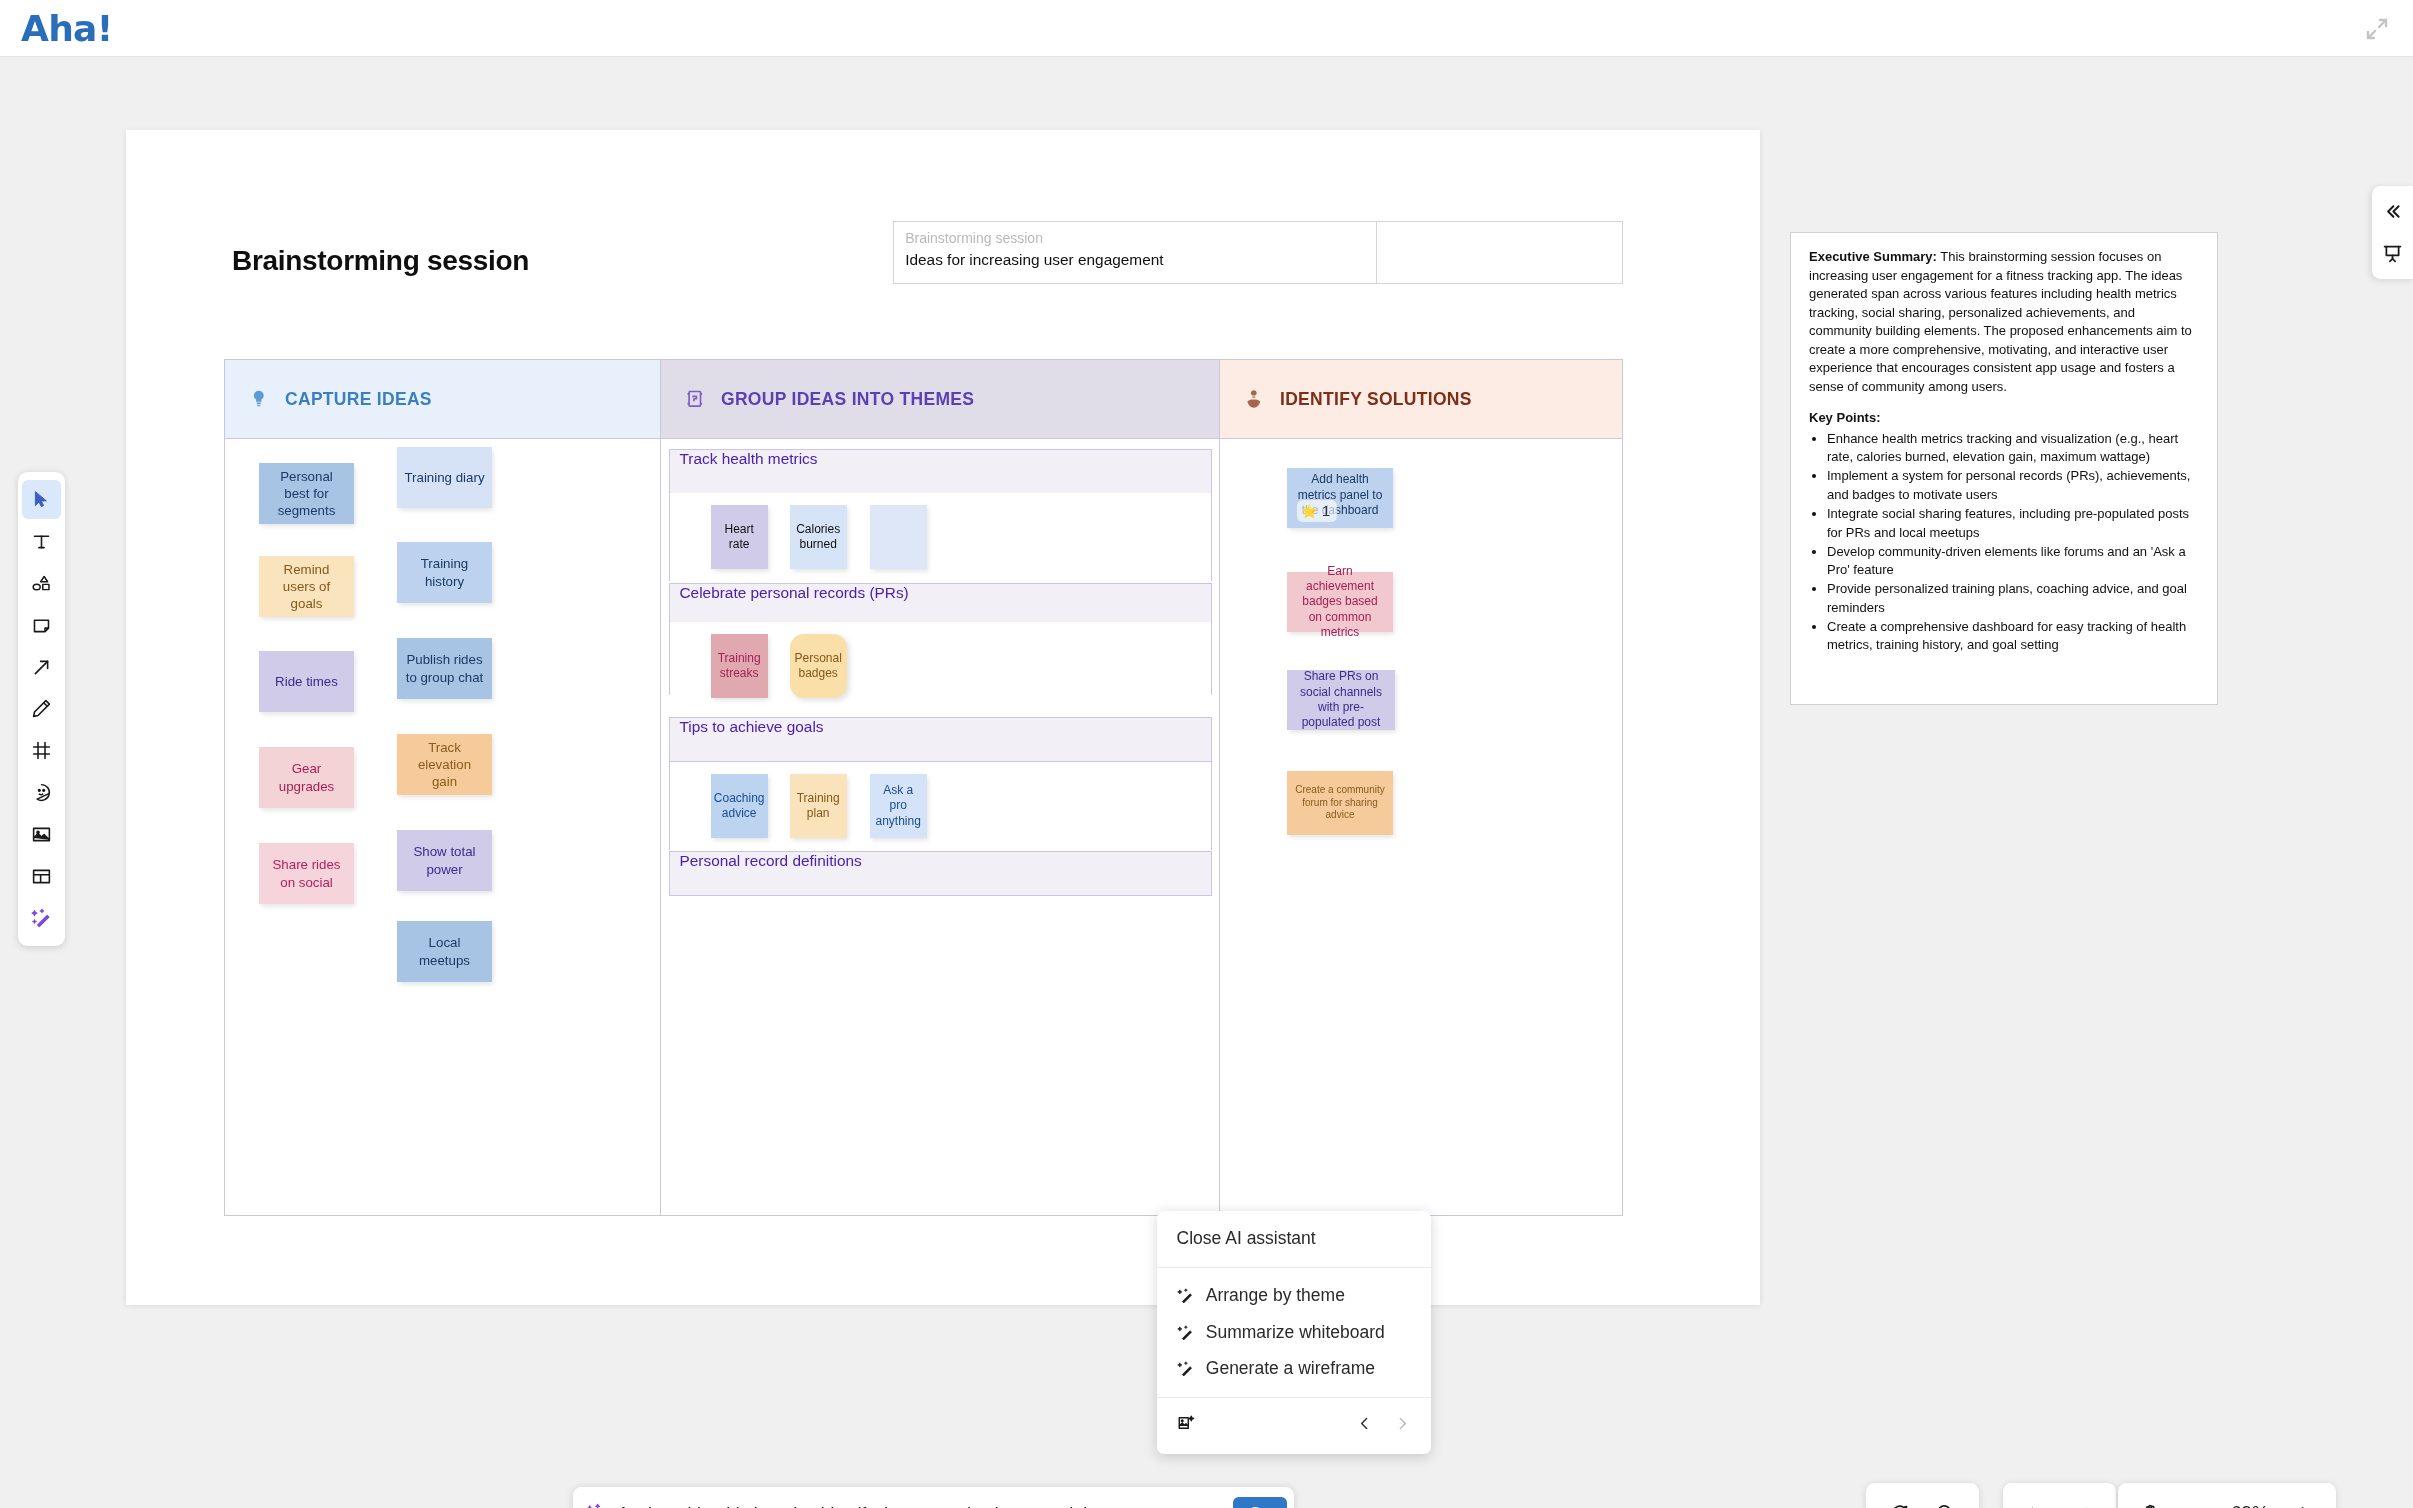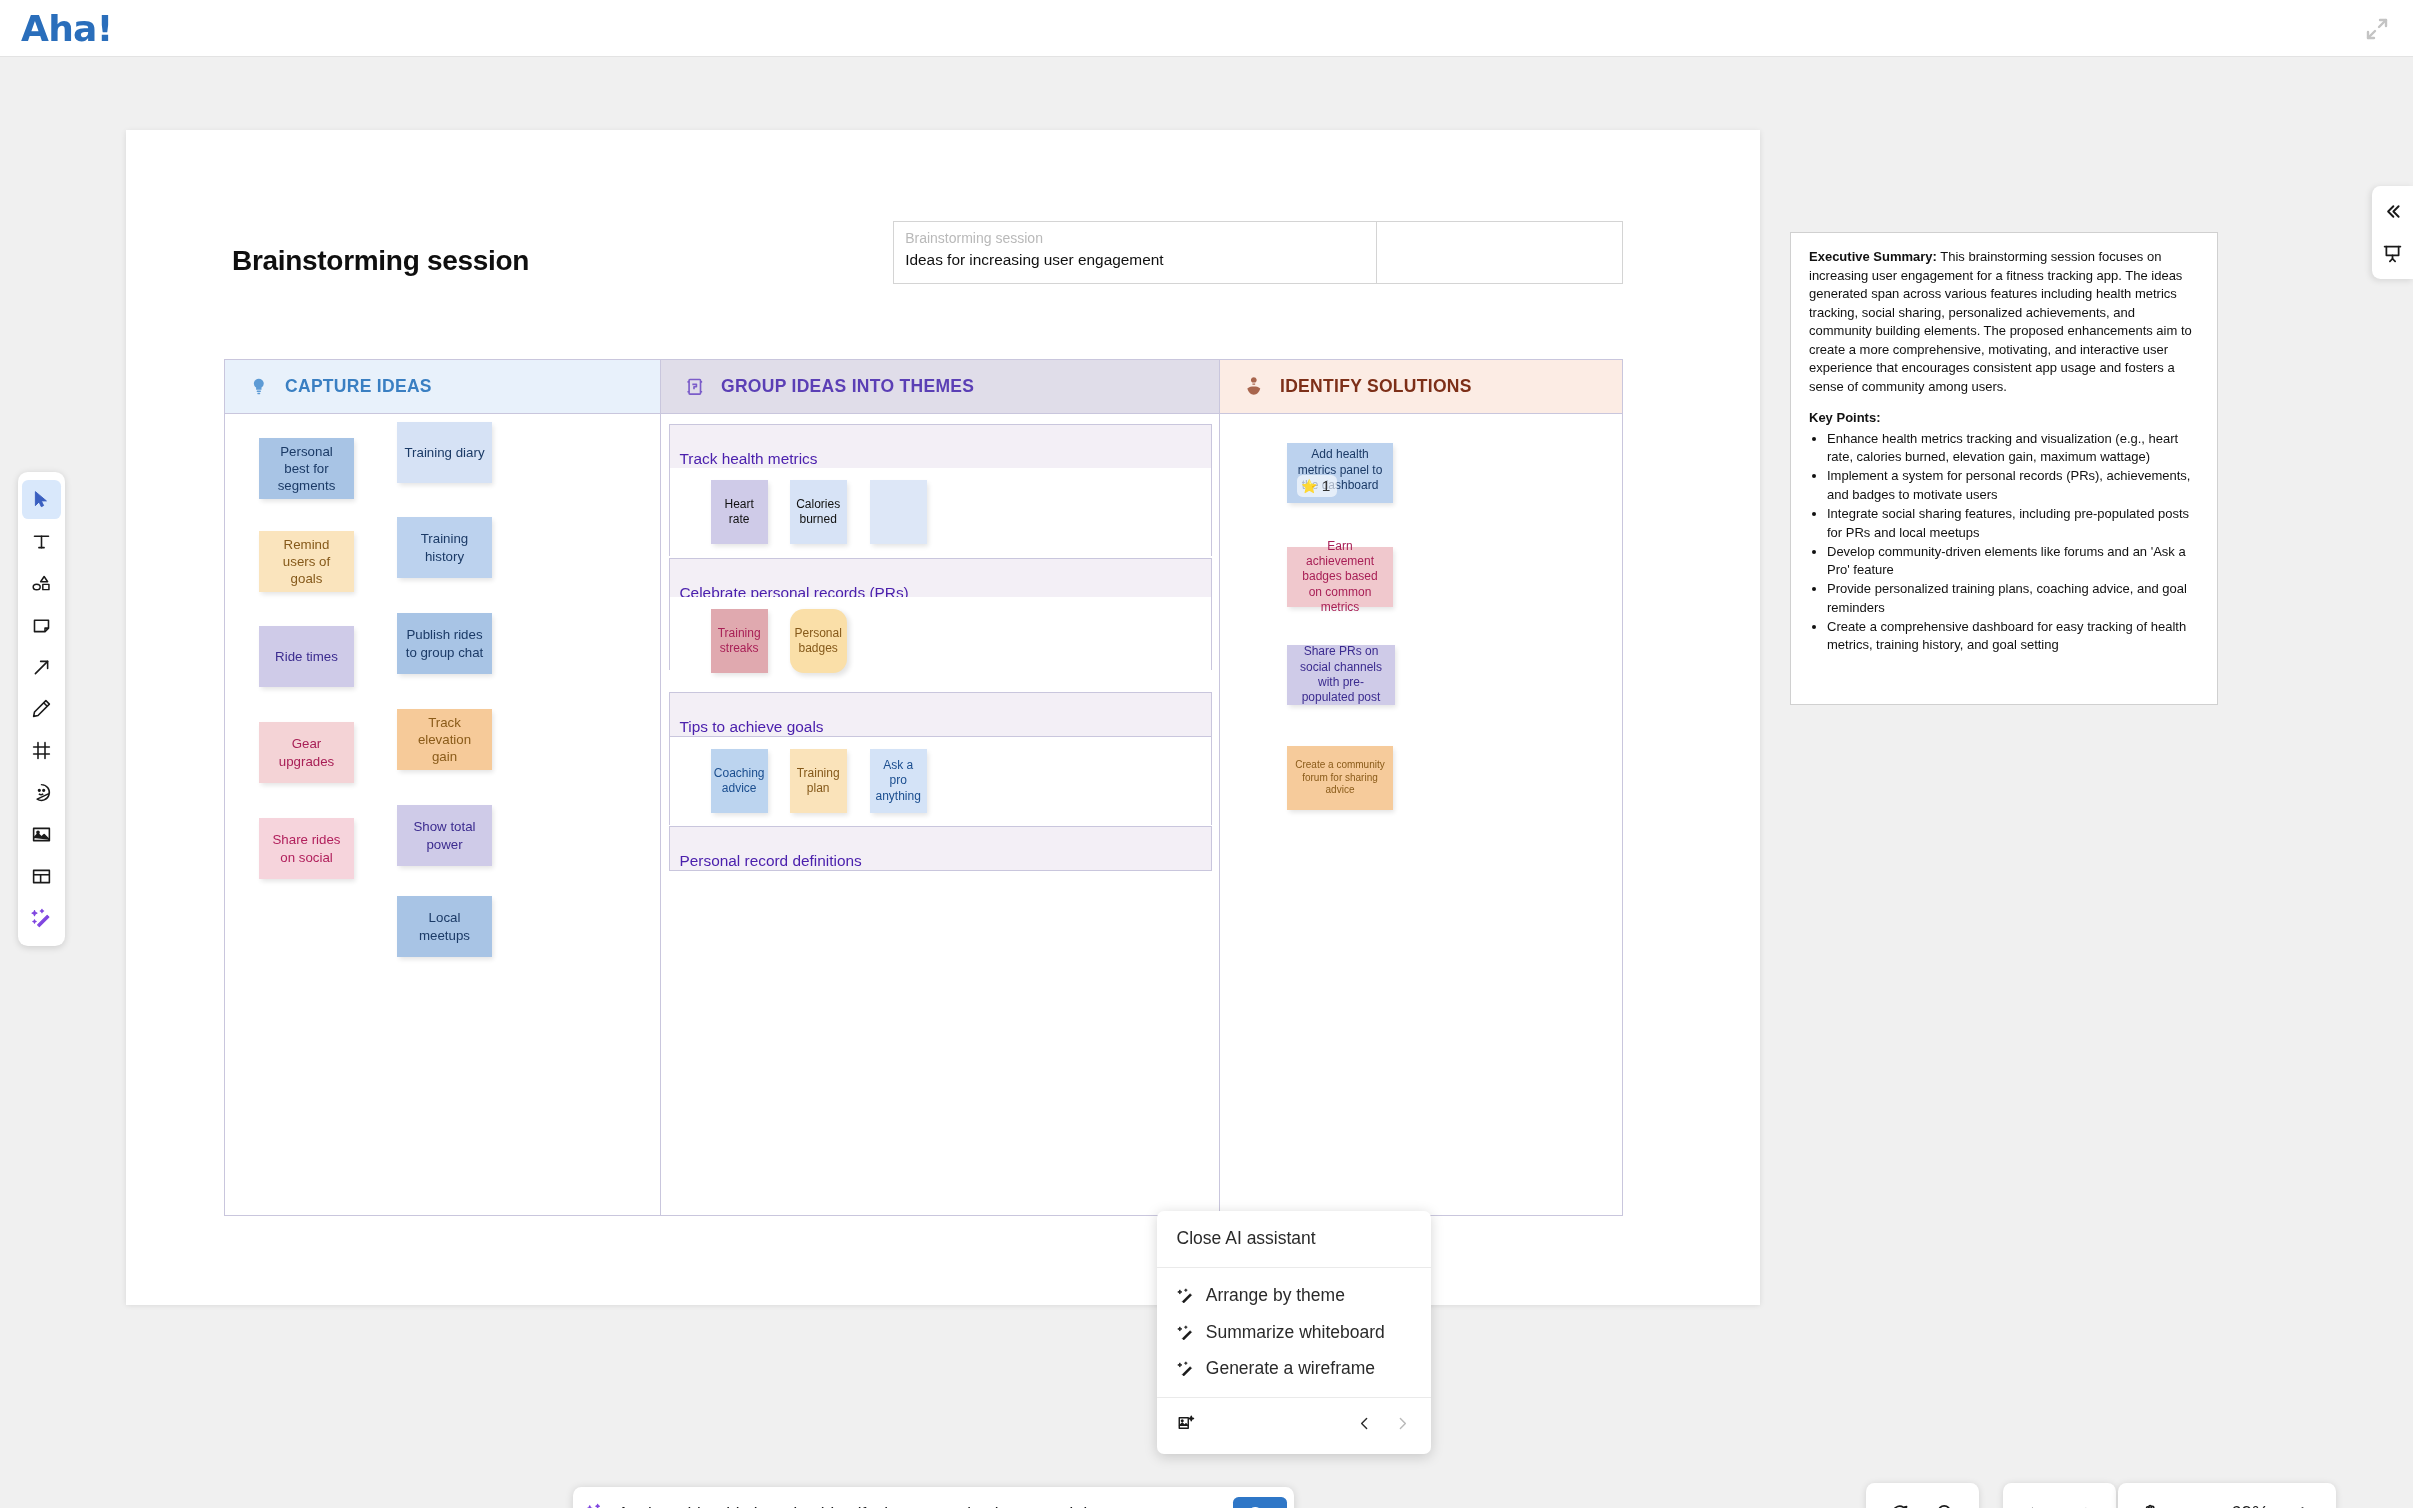--- a/index.html
+++ b/index.html
@@ -81,21 +81,21 @@
     border: 0.7px solid #c9c6dd;
     display: flex;
     background: #fff;
   }
   .col { position: relative; height: 100%; }
   .col.c1 { width: 436px; border-right: 0.7px solid #c9c6dd; }
   .col.c2 { width: 559px; border-right: 0.7px solid #c9c6dd; }
   .col.c3 { flex: 1; }
 
   .col-head {
-    height: 54px; display: flex; align-items: center; gap: 14px;
+    height: 79px; display: flex; align-items: center; gap: 14px;
     padding-left: 21px; border-bottom: 0.7px solid #c9c6dd;
     font-size: 17.5px; font-weight: bold; letter-spacing: 0.3px;
   }
   .col-head.h1 { background: #e8f1fb; color: #3a7fc2; }
   .col-head.h2 { background: #e0dde9; color: #5b3fb5; }
   .col-head.h3 { background: #fcece4; color: #7d2f18; }
   .col-head .hicon { width: 25px; height: 25px; display:flex; align-items:center; justify-content:center; }
 
   .col-body { position: relative; height: calc(100% - 67px); }
 
@@ -107,21 +107,21 @@
     font-size: 13.3px; line-height: 1.28;
     padding: 5.6px 7px;
     box-shadow: 2.1px 2.8px 4.9px rgba(0,0,0,.11);
   }
   .note .ntext { display: block; }
 
   
   .theme-band {
     position: absolute; left: 7.7px; width: 543px; height: 45px;
     background: #f3eff6; border: 0.7px solid #c9c6dd;
-    display: flex; align-items: flex-end; padding-left: 9.8px;
+    display: flex; align-items: flex-start; padding-left: 9.8px;
     font-size: 15.4px; color: #4b20ad;
   }
   .theme-zone {
     position: absolute; left: 7.7px; width: 543px;
     border-left: 0.7px solid #c9c6dd; border-right: 0.7px solid #c9c6dd;
     background: #fff;
   }
 
   
   .vote {

